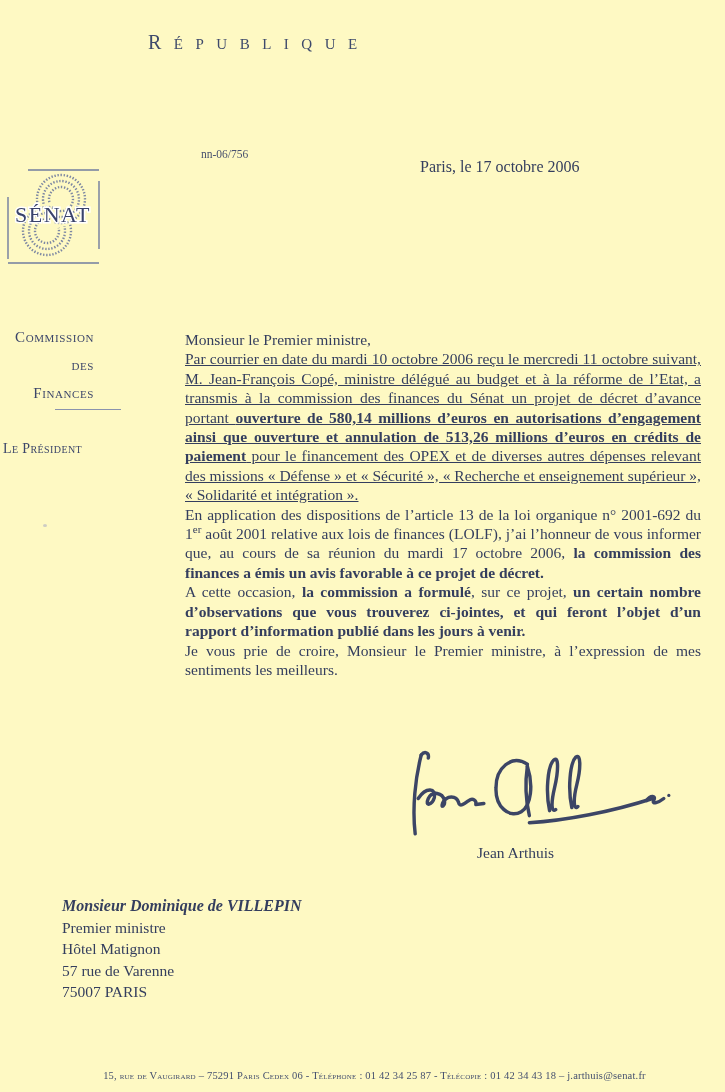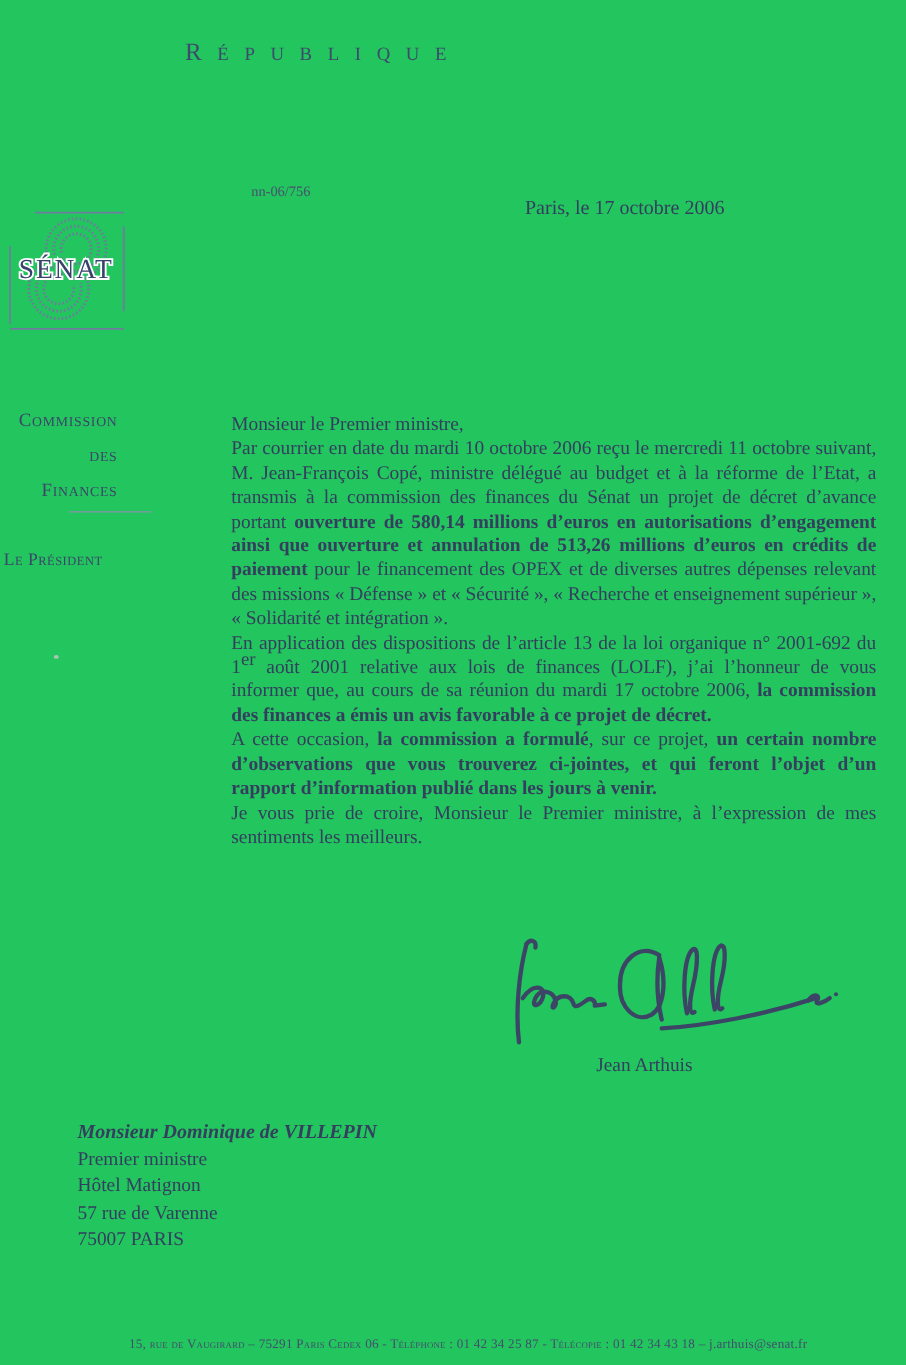--- a/index.html
+++ b/index.html
@@ -1,18 +1,18 @@
 <!DOCTYPE html>
 <html><head>
 <meta charset="utf-8">
 <style>
   html,body { margin:0; padding:0; background:#e8e8e8; }
   .page {
     position:relative; width:725px; height:1092px; margin:0 auto;
-    background:#22c55e; overflow:hidden;
+    background:#fef9c3; overflow:hidden;
     font-family:"Liberation Serif","DejaVu Serif",serif;
     color:#343e5e;
   }
   
   .rf-header {
     position:absolute; left:148px; top:31px; width:518px;
     display:flex; justify-content:space-between;
     font-size:15px; letter-spacing:12.5px; color:#3e4a6b;
   }
   .rf-word { display:inline-block; white-space:nowrap; }
@@ -32,25 +32,25 @@
     position:absolute; left:3px; top:441px; width:135px;
     font-variant:small-caps; font-size:14px; letter-spacing:.4px; color:#3c466a;
   }
   
   .body-col {
     position:absolute; left:185px; top:330px; width:516px;
     font-size:15.5px; line-height:19.4px; text-align:justify;
   }
   .body-col p { margin:0; }
   .salutation { text-align:left; }
-  .para-1 { margin-top:38px; }
+  .para-1 { margin-top:38px;text-decoration:underline; }
   .para-2 { margin-top:15px; }
   .para-3 { margin-top:21px; }
   .para-4 { margin-top:15px; }
-  .body-col sup { font-size:15px; line-height:0; vertical-align:super; }
+  .body-col sup { font-size:11px; line-height:0; vertical-align:super; }
   .pj {
     margin-top:15px; text-align:left;
     font-weight:bold; font-style:italic; text-decoration:underline;
     font-size:13px; letter-spacing:1px;
   }
   
   .signature-svg { position:absolute; left:398px; top:750px; width:288px; height:96px; }
   .signature-name { position:absolute; left:428px; top:844px; width:175px; text-align:center; font-size:15.5px; }
   
   .addressee { position:absolute; left:62px; top:895px; font-size:15.5px; line-height:21.5px; }

